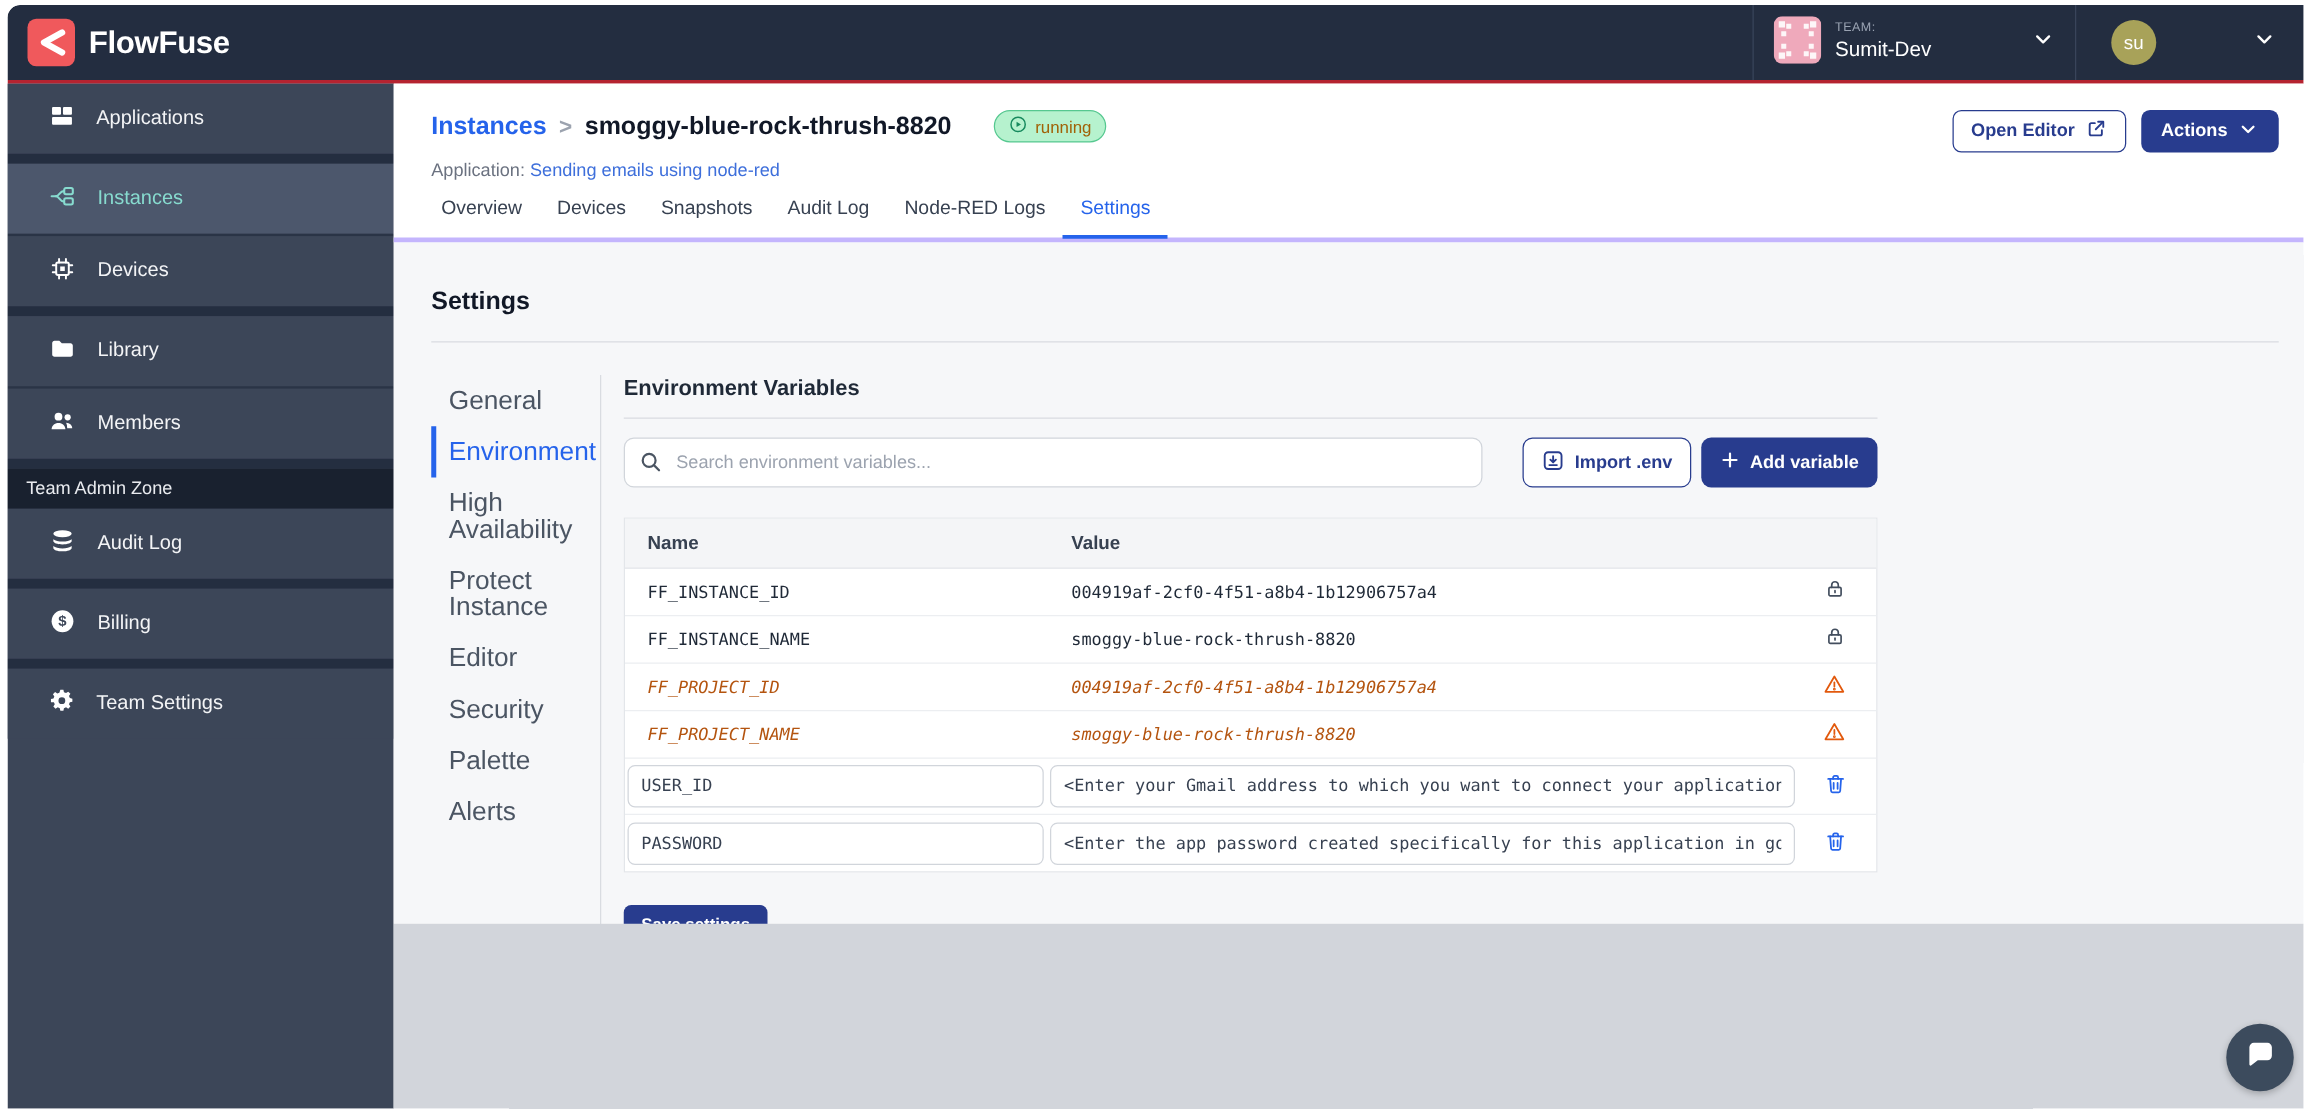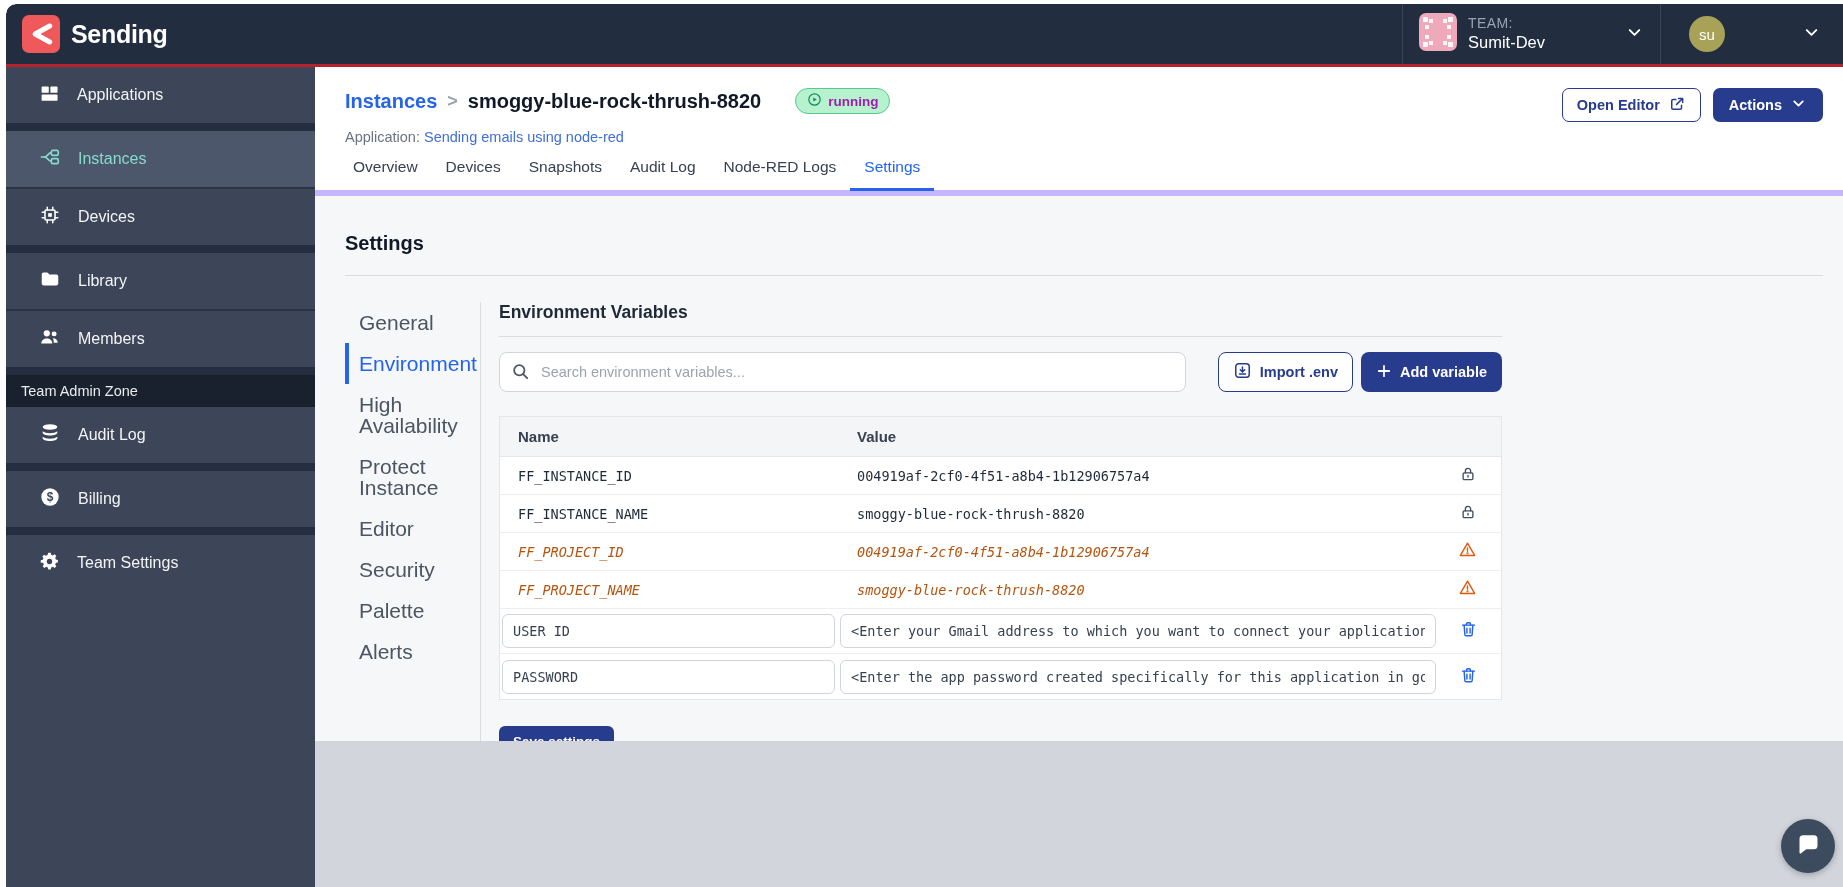--- a/index.html
+++ b/index.html
@@ -8,21 +8,21 @@
   .screen { width:1837px; height:883px; margin:4px 0 0 6px; border-top-left-radius:10px; overflow:hidden; position:relative; background:#fff; }
 
   
   .navbar { height:60px; background:#232D40; display:flex; align-items:center; justify-content:space-between; border-top-left-radius:10px; }
   .brand { display:flex; align-items:center; padding-left:16px; gap:11px; }
   .brand-mark { width:38px; height:38px; border-radius:7px; background:#F0595C; display:flex; align-items:center; justify-content:center; }
   .brand-name { color:#fff; font-size:25px; font-weight:bold; letter-spacing:-0.3px; }
   .nav-right { display:flex; align-items:stretch; height:60px; }
   .team-selector { display:flex; align-items:center; width:258px; border-left:1px solid #39445A; padding:0 16px; gap:11px; cursor:pointer; }
   .team-text { display:flex; flex-direction:column; line-height:1.25; flex:1; }
-  .team-label { color:#9AA3B2; font-size:14px; letter-spacing:0.4px; }
+  .team-label { color:#9AA3B2; font-size:10px; letter-spacing:0.4px; }
   .team-name { color:#fff; font-size:16.5px; }
   .user-menu { display:flex; align-items:center; width:183px; border-left:1px solid #39445A; padding:0 22px 0 28px; justify-content:space-between; cursor:pointer; }
   .avatar { width:36px; height:36px; border-radius:50%; background:#A8A259; color:#fff; font-size:15px; display:flex; align-items:center; justify-content:center; }
   .red-line { height:3px; background:#B52330; }
 
   
   .body-row { display:flex; height:820px; }
   .sidebar { width:309px; background:#3C4658; flex-shrink:0; display:flex; flex-direction:column; }
   .side-item { height:56px; display:flex; align-items:center; padding-left:33px; gap:17px; color:#F3F4F6; font-size:16px; cursor:pointer; background:#3C4658; }
   .side-item.active { background:#4C576C; color:#87DBCF; }
@@ -32,28 +32,28 @@
 
   .main { flex:1; display:flex; flex-direction:column; background:#fff; min-width:0; }
 
   
   .page-header { background:#fff; padding-top:21px; }
   .head-row { display:flex; align-items:flex-start; justify-content:space-between; padding:0 20px 0 30px; }
   .crumbs { display:flex; align-items:center; gap:10px; }
   .crumb-root { color:#2563EB; font-size:20px; font-weight:bold; cursor:pointer; }
   .crumb-sep { color:#9CA3AF; font-size:18px; font-weight:bold; }
   .crumb-current { color:#111827; font-size:20px; font-weight:bold; }
-  .badge-running { margin-left:24px; display:flex; align-items:center; gap:6px; background:#B6F2CE; border:1px solid #56C890; border-radius:14px; height:26px; padding:0 11px; color:#a21caf; font-size:13.5px;font-weight:bold; }
+  .badge-running { margin-left:24px; display:flex; align-items:center; gap:6px; background:#B6F2CE; border:1px solid #56C890; border-radius:14px; height:26px; padding:0 11px; color:#a16207; font-size:13.5px; }
   .head-buttons { display:flex; gap:12px; }
   .btn { display:flex; align-items:center; justify-content:center; gap:8px; height:34px; border-radius:7px; font-size:14.5px; font-weight:bold; cursor:pointer; border:none; font-family:"Liberation Sans",sans-serif; }
   .btn-outline { background:#fff; color:#283C8E; border:1.6px solid #283C8E; padding:0 14px; }
   .btn-navy { background:#283C8E; color:#fff; padding:0 16px; }
   .app-line { padding-left:30px; margin-top:7px; font-size:14.5px; color:#6B7280; }
   .app-link { color:#3E6FDB; cursor:pointer; }
-  .tabs { display:flex; margin-top:13px; padding-left:24px; border-bottom:6px solid #c4b5fd; }
+  .tabs { display:flex; margin-top:13px; padding-left:24px; border-bottom:4px solid #c4b5fd; }
   .tab { padding:0 14px 12px 14px; font-size:15.5px; color:#374151; cursor:pointer; border-bottom:3px solid transparent; margin-bottom:-1px; }
   .tab.active { color:#2563EB; border-bottom-color:#2563EB; }
 
   
   .content { background:#F6F7F9; height:545px; padding:36px 20px 0 30px; }
   .settings-title { font-size:20px; font-weight:bold; color:#111827; }
   .settings-hr { border:none; border-top:1px solid #D9DCE1; margin:20px 0 0 0; }
   .settings-layout { display:flex; margin-top:26px; align-items:stretch; }
   .settings-nav { width:136px; flex-shrink:0; border-right:1px solid #D9DCE1; padding-bottom:30px; }
   .snav-item { border-left:4px solid transparent; padding:10px 6px 10px 10px; font-size:21px; color:#4B5563; line-height:21px; cursor:pointer; width:124px; }
@@ -93,21 +93,21 @@
 
 <div class="screen">
 
   <header class="navbar">
     <div class="brand">
       <span class="brand-mark">
         <svg viewBox="0 0 36 36" width="26" height="26" fill="none" stroke="#fff" stroke-width="7" stroke-linecap="round" stroke-linejoin="round">
             <path d="M30 7 L10 18 L30 29"></path>
           </svg>
       </span>
-      <span class="brand-name">Sending</span>
+      <span class="brand-name">FlowFuse</span>
     </div>
     <div class="nav-right">
       <div class="team-selector">
         <span>
           <svg width="38" height="38" viewBox="0 0 38 38">
               <rect width="38" height="38" rx="7" fill="#EFA9BB"></rect>
               <g fill="#fff" opacity="0.9">
                 <rect x="4" y="4" width="5" height="5"></rect>
                 <rect x="29" y="4" width="5" height="5"></rect>
                 <rect x="4" y="29" width="5" height="5"></rect>

